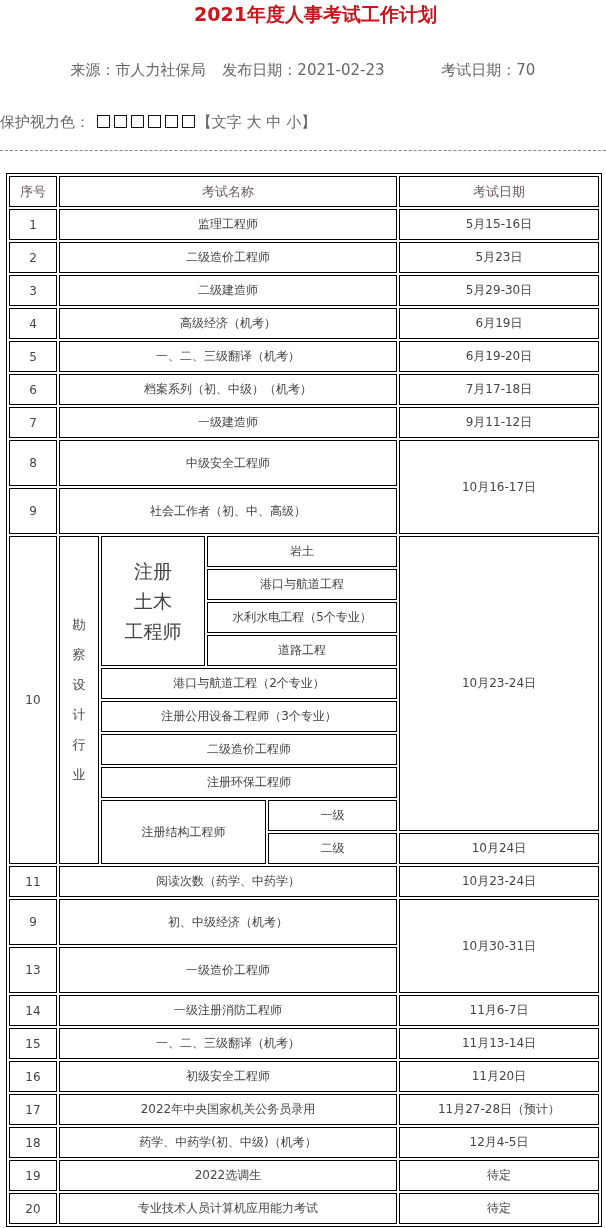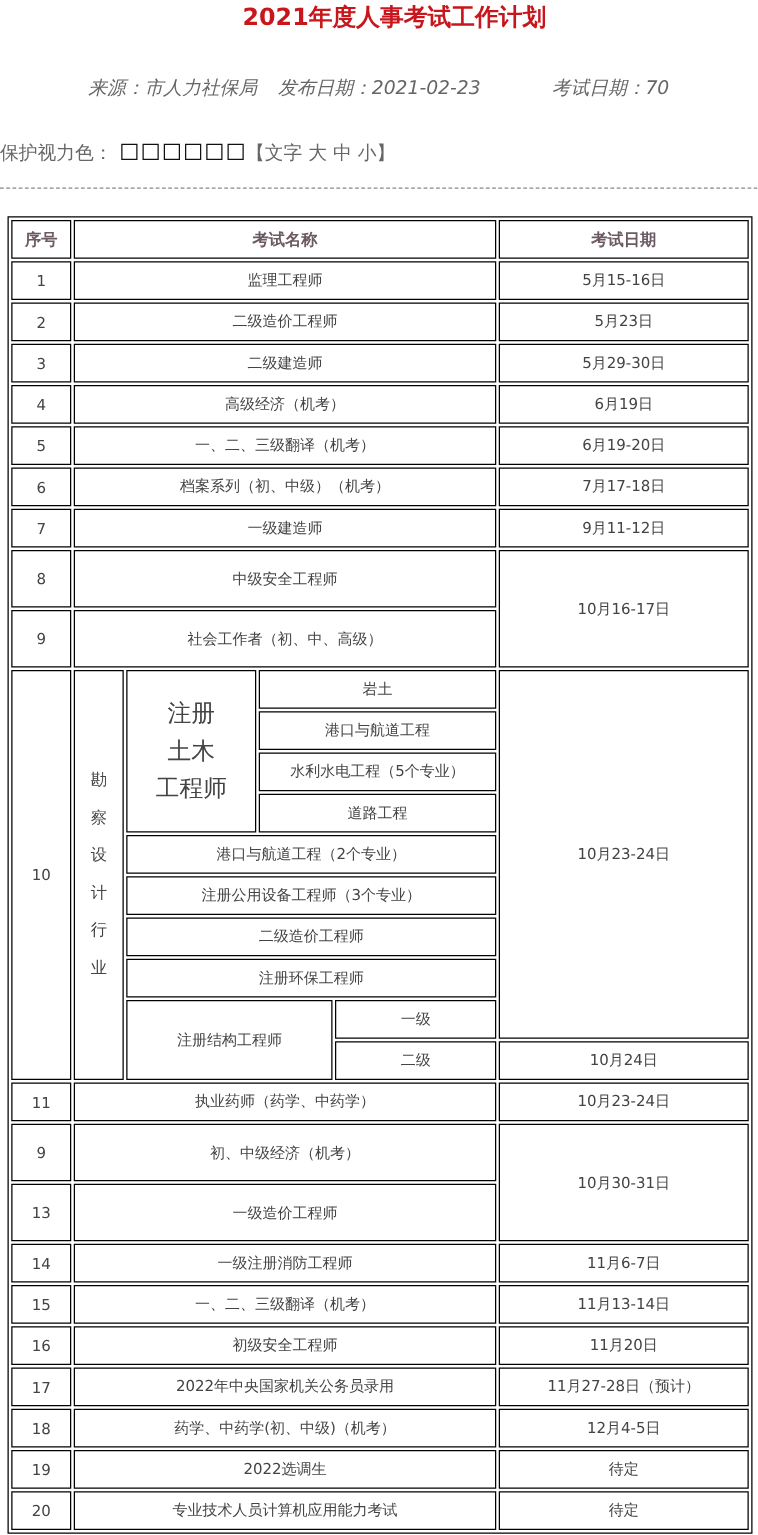--- a/index.html
+++ b/index.html
@@ -1,28 +1,28 @@
 <!DOCTYPE html>
 <html><head>
 <meta charset="utf-8">
 <style>
   html, body { margin: 0; padding: 0; background: #ffffff; }
   body { width: 606px; height: 1228px; overflow: hidden; font-family: "DejaVu Sans", "Liberation Sans", sans-serif; color: #555; }
   .title { text-align: center; color: #c8161d; font-weight: bold; font-size: 19px; height: 30px; line-height: 28px; margin: 0; padding-left: 25px; }
   .meta { text-align: center; color: #666; font-size: 15px; margin-top: 30px; height: 20px; line-height: 20px; }
-  .meta span { margin: 0 6px; font-style: italic; }
+  .meta span { margin: 0 6px; }
   .meta .gap { display: inline-block; width: 28px; }
   .eye { text-align: left; color: #666; font-size: 15px; margin-top: 32px; height: 20px; line-height: 20px; }
   .eye .swatch { display: inline-block; width: 11px; height: 11px; border: 1.5px solid #111; margin: 0 2px; vertical-align: -1px; cursor: pointer; }
   .eye .fs { cursor: pointer; }
   .divider { border-top: 1px dashed #888; margin-top: 18px; width: 606px; }
   .table-wrap { position: absolute; left: 6px; top: 173px; }
   table.plan { border: 1px solid #000; border-collapse: separate; border-spacing: 2px; width: 596px; font-size: 12px; color: #444; table-layout: fixed; }
   table.plan td { border: 1px solid #000; text-align: center; padding: 0; }
-  table.plan th { border: 1px solid #000; text-align: center; padding: 0; font-weight: bold; font-size: 13px; color: #6b5a63; height: 29px; }
+  table.plan th { border: 1px solid #000; text-align: center; padding: 0; font-weight: normal; font-size: 13px; color: #6b5a63; height: 29px; }
   .r33 td { height: 29px; }
   .r46 { height: 44px; }
   .sub { height: 29px; }
   .vert { line-height: 30px; font-size: 13px; }
   .civil { line-height: 30px; font-size: 19px; }
 </style>
 </head>
 <body>
 
 <h1 class="title">2021年度人事考试工作计划</h1>
@@ -146,21 +146,21 @@
   <tr>
     <td colspan="2" rowspan="2">注册结构工程师</td>
     <td class="sub">一级</td>
   </tr>
   <tr>
     <td class="sub">二级</td>
     <td>10月24日</td>
   </tr>
   <tr class="r33">
     <td>11</td>
-    <td colspan="4">执业药师（药学、中药学）</td>
+    <td colspan="4">阅读次数（药学、中药学）</td>
     <td>10月23-24日</td>
   </tr>
   <tr>
     <td class="r46">9</td>
     <td colspan="4" class="r46">初、中级经济（机考）</td>
     <td rowspan="2">10月30-31日</td>
   </tr>
   <tr>
     <td class="r46">13</td>
     <td colspan="4" class="r46">一级造价工程师</td>

